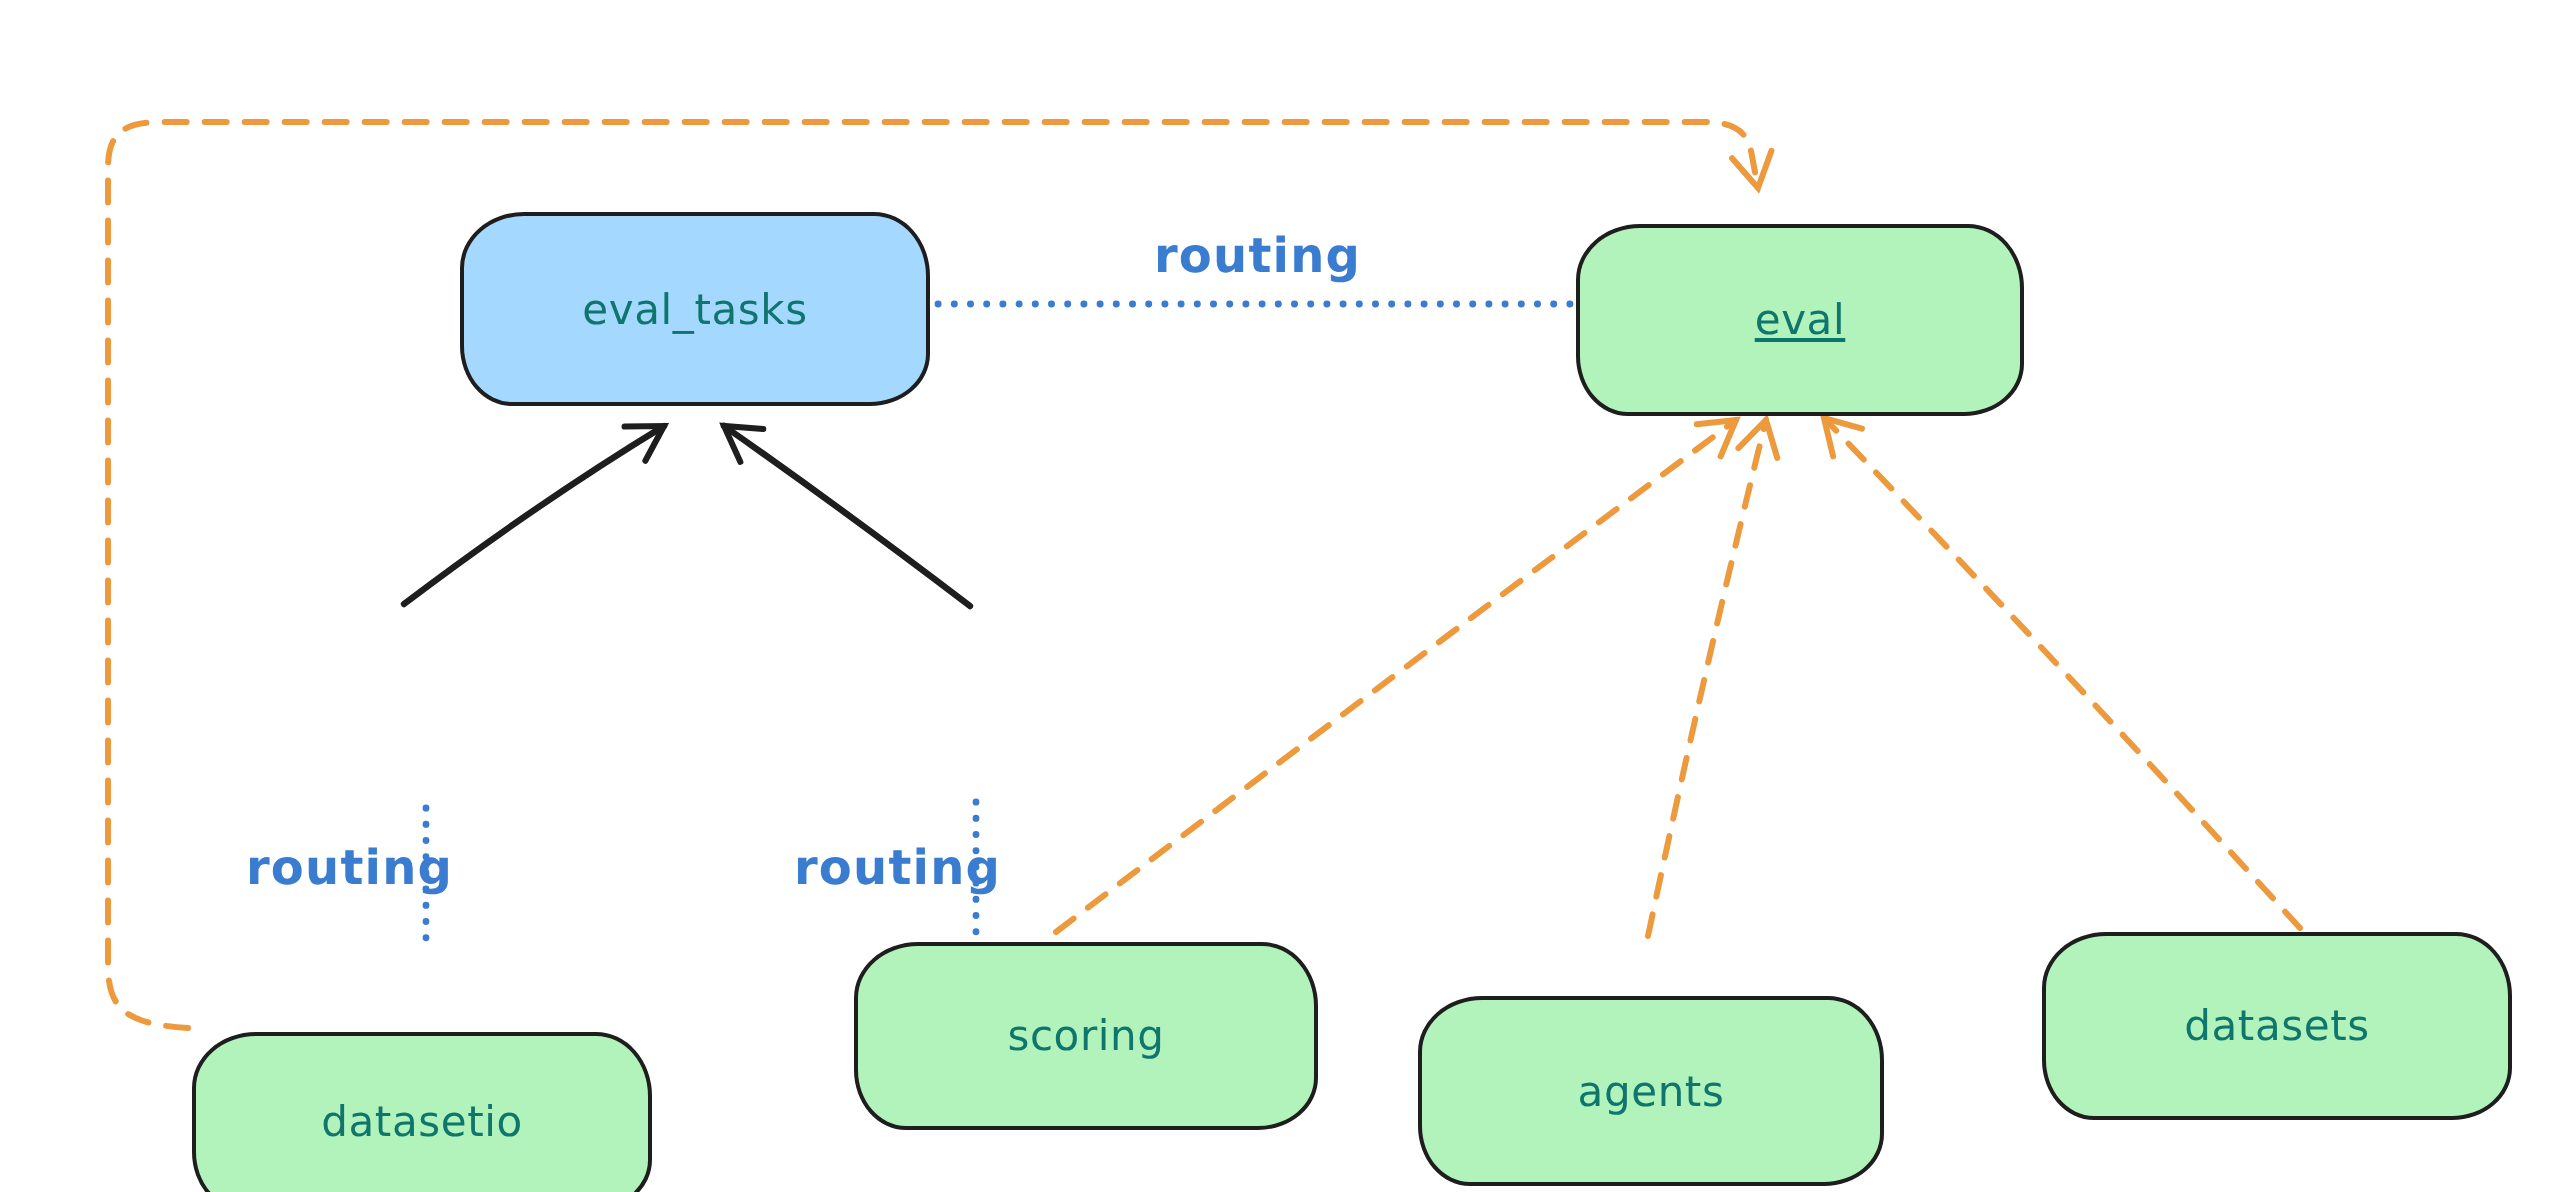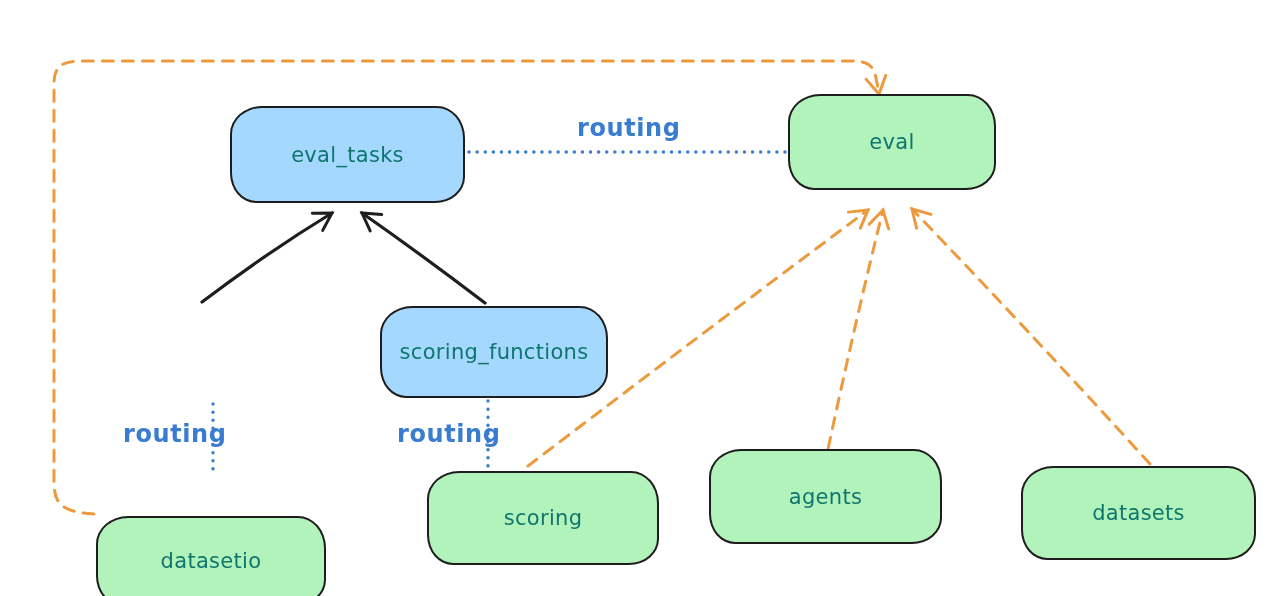--- a/index.html
+++ b/index.html
@@ -70,38 +70,35 @@
 
     <path d="M 213 404 L 213 473" stroke-width="3.4" stroke-dasharray="0.1 8" stroke-linecap="round" stroke="#3a7cd0"></path>
 
     <path d="M 488 401 L 488 468" stroke-width="3.4" stroke-dasharray="0.1 8" stroke-linecap="round" stroke="#3a7cd0"></path>
   </svg>
 
   <div class="node blue" style="left:230px; top:106px; width:235px; height:97px;">
     <span>eval_tasks</span>
   </div>
 
-  <div class="node green" style="left:788px; top:94px; width:208px; height:96px;">
+  <div class="node green" style="left:788px; top:112px; width:224px; height:96px;text-decoration:underline;">
     <span>eval</span>
   </div>
 
 
-  <div class="node blue" style="left:380px; top:306px; width:228px; height:92px;">
-    <span>scoring_functions</span>
-  </div>
 
   <div class="node green" style="left:96px; top:477px; width:230px; height:90px;margin-top:39px;">
     <span>datasetio</span>
   </div>
 
   <div class="node green" style="left:387px; top:471px; width:232px; height:94px;margin-left:40px;">
     <span>scoring</span>
   </div>
 
-  <div class="node green" style="left:709px; top:449px; width:233px; height:95px;">
+  <div class="node green" style="left:709px; top:498px; width:233px; height:95px;">
     <span>agents</span>
   </div>
 
   <div class="node green" style="left:1021px; top:466px; width:235px; height:94px;">
     <span>datasets</span>
   </div>
 
   <div class="edge-label" style="left:577px; top:114px; width:80px; text-align:center;">routing</div>
 
   <div class="edge-label" style="left:123px; top:420px;">routing</div>

